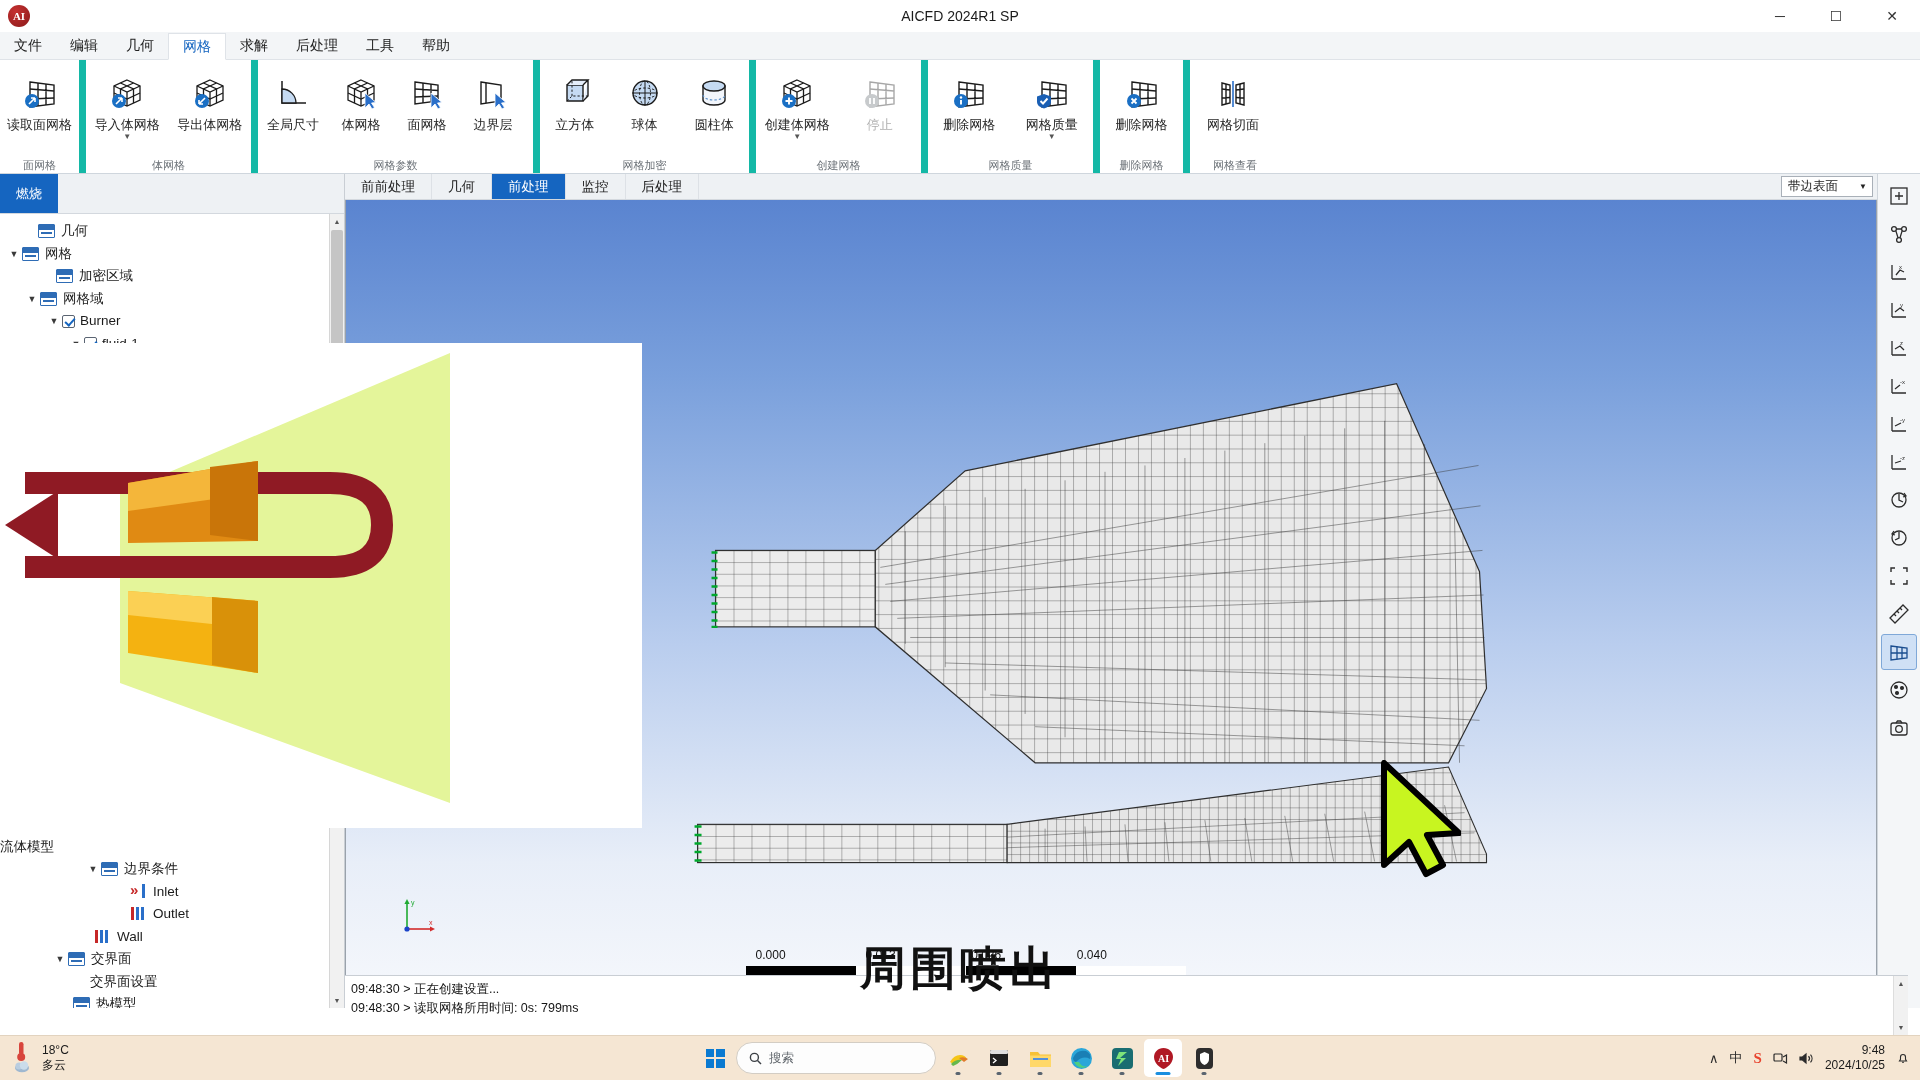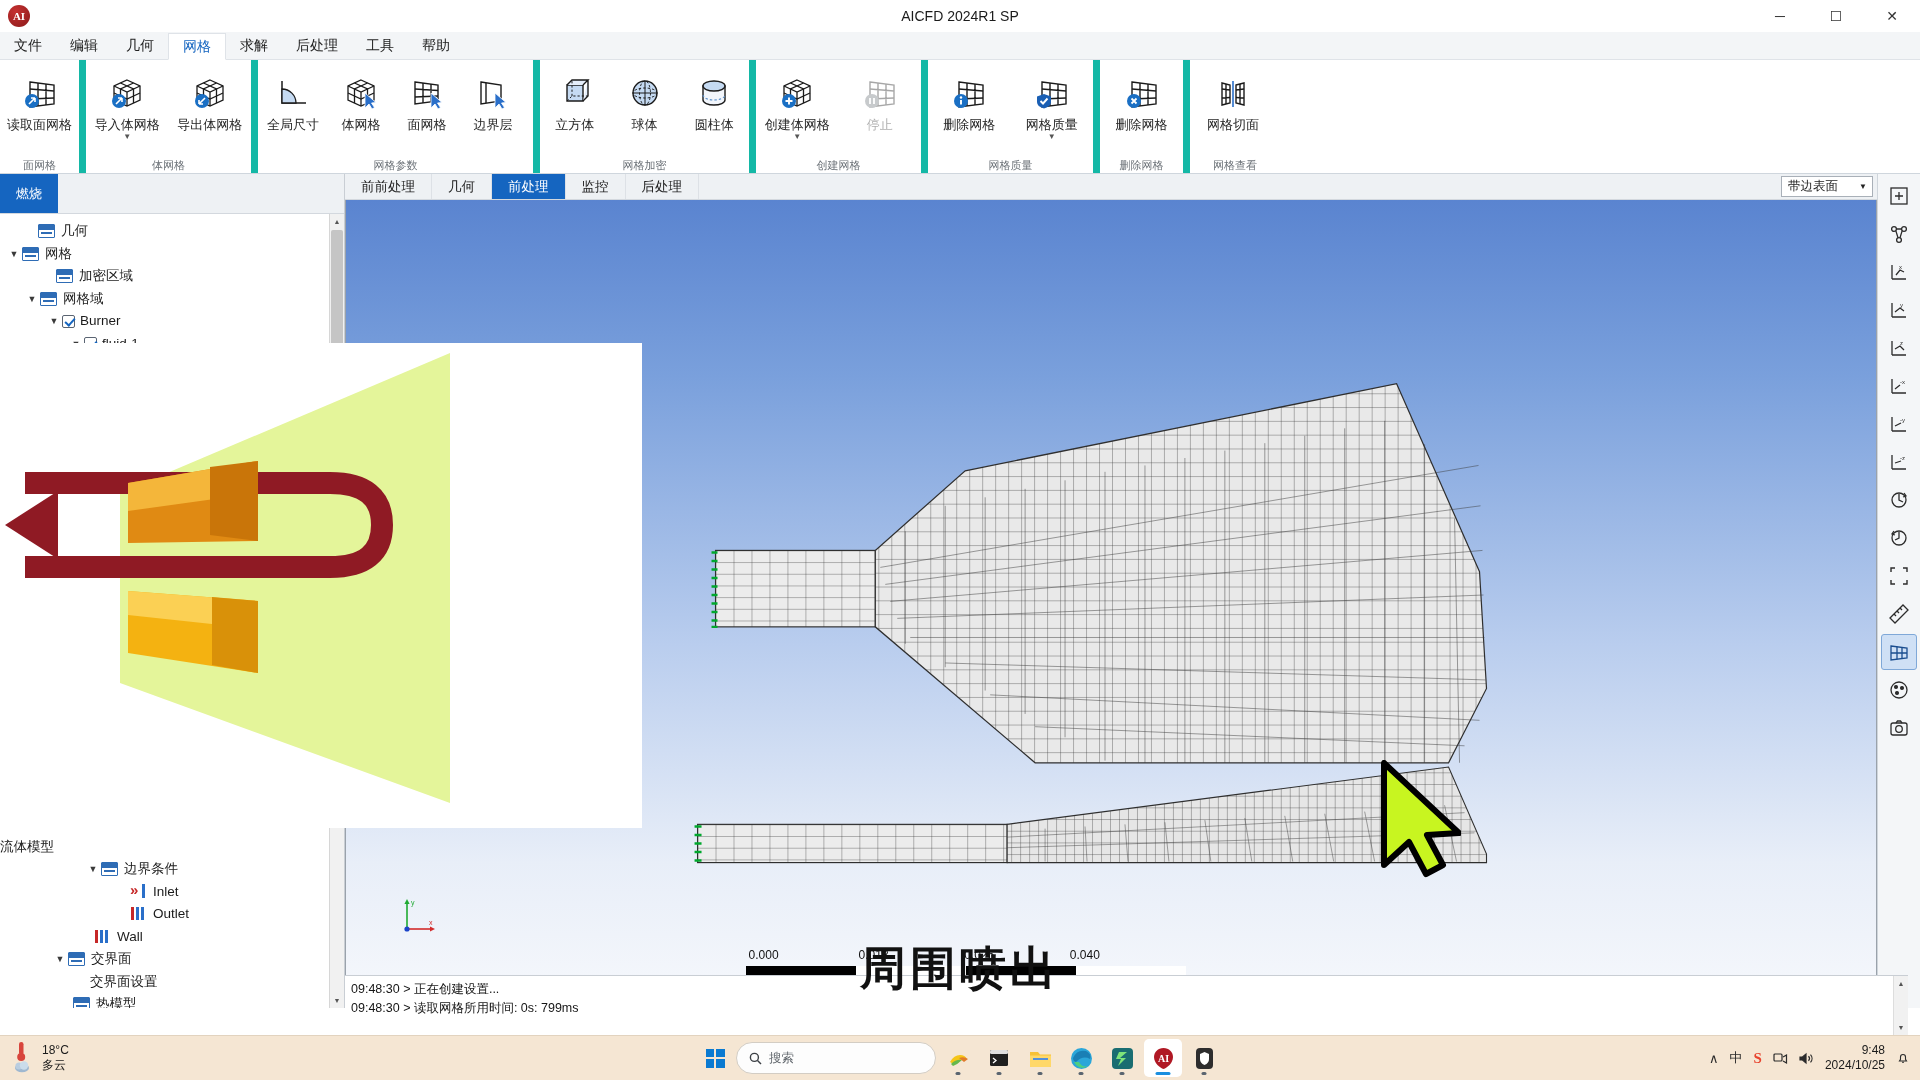--- a/index.html
+++ b/index.html
@@ -178,21 +178,21 @@
   .vp-right-sel .caret { position: absolute; right: 5px; font-size: 8px; }
 
   .canvas {
     flex: 1; position: relative; overflow: hidden;
     background: linear-gradient(to bottom, #5a84d0 0%, #7aa0dc 22%, #b9cdee 55%, #e8eef8 82%, #f6f8fc 100%);
     border: 1px solid #9aa2ab; border-top: none;
   }
   .axis-gizmo { position: absolute; left: 55px; bottom: 72px; width: 40px; height: 40px; }
   .scalebar { position: absolute; bottom: 30px; left: 400px; width: 440px; }
   .sb-labels { display: flex; position: relative; height: 16px; font-size: 12px; color: #111; }
-  .sb-labels span { position: absolute; transform: translateX(-50%); }
+  .sb-labels span { position: absolute; transform: translateX(-50%); margin-left: 7px; }
   .sb-bar { display: flex; height: 11px; margin-top: 2px; }
   .sb-seg { flex: 1; }
   .sb-seg.on { background: #000; }
   .sb-seg.off { background: #fff; }
 
   
   .overlay-img {
     position: absolute; left: 0; top: 343px; width: 642px; height: 485px;
     background: #fff; overflow: hidden; z-index: 40;
     border: none;

